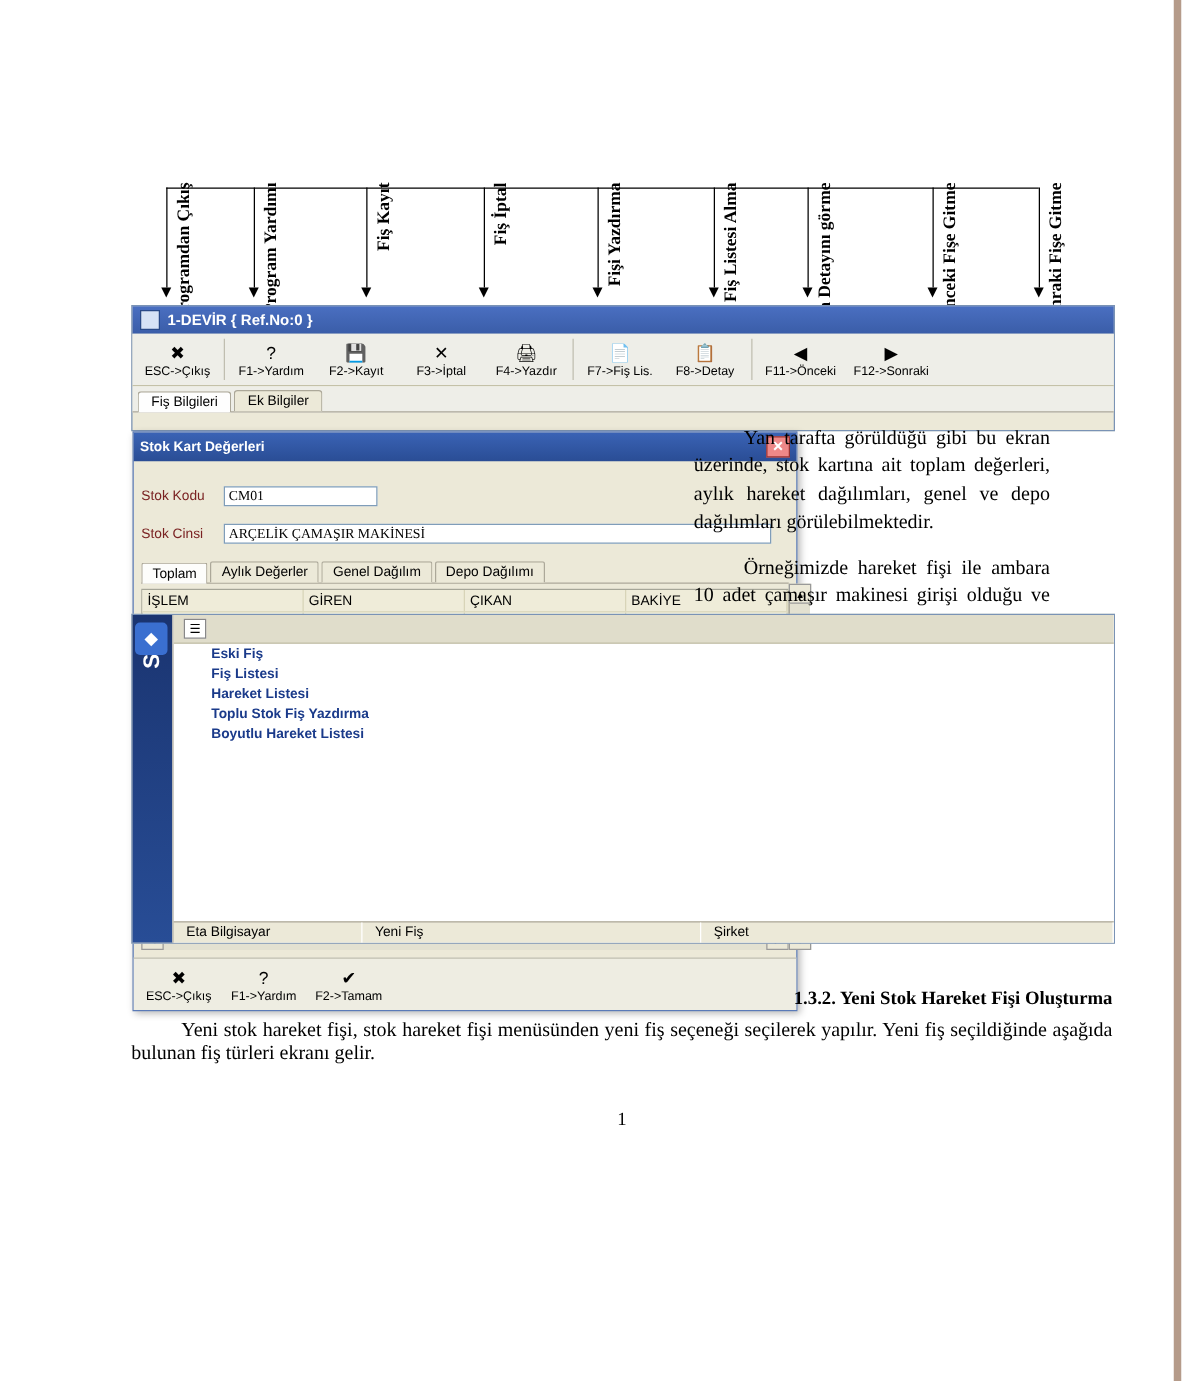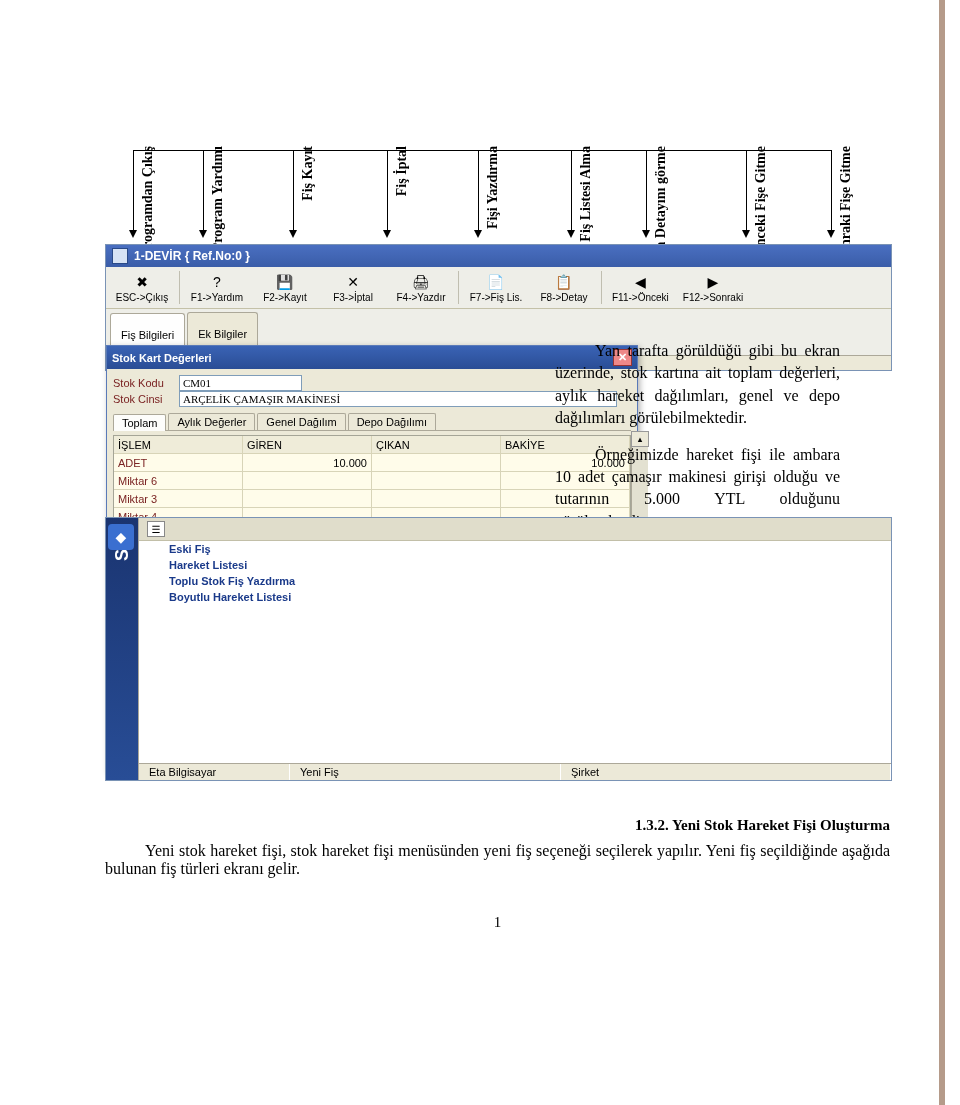--- a/index.html
+++ b/index.html
@@ -109,21 +109,21 @@
   .tabs {
     background: #eeeee8;
     padding: 3px 4px 0 4px;
     display: flex;
     gap: 2px;
     border-bottom: 1px solid #aca899;
   }
   .tab {
     font-family: Tahoma, sans-serif;
     font-size: 11px;
-    padding: 15px 10px;
+    padding: 2px 10px;
     border: 1px solid #aca899;
     border-bottom: none;
     border-radius: 3px 3px 0 0;
     background: #ece9d8;
     cursor: pointer;
   }
   .tab.active {
     background: #fefefe;
     position: relative;
     top: 1px;
@@ -158,21 +158,21 @@
     font-size: 11px;
     display: flex; align-items: center; justify-content: center;
     cursor: pointer;
   }
   .dlg-body {
     padding: 6px;
     font-family: Tahoma, sans-serif;
     font-size: 11px;
   }
   .fld-row {
-    display: flex; align-items: center; margin: 0 0; gap: 6px;
+    display: flex; align-items: center; margin: 14px 0; gap: 6px;
   }
   .fld-row label { width: 60px; color: #7a2222; }
   .fld-row input {
     border: 1px solid #7f9db9; font-family: Tahoma; font-size: 11px;
     padding: 1px 3px; background: #fff;
   }
   .dlg-tabs {
     display: flex; gap: 2px; margin-top: 6px;
     border-bottom: 1px solid #aca899;
   }
@@ -586,20 +586,21 @@
     <span style="color:#fff;">SQL</span>
   </div>
   <span class="eta-logo">◆</span>
   <div class="menu-panel">
     <div class="menu-body">
       <div class="menu-head">
         <span class="ico">☰</span>
       </div>
       <div>
             <div class="menu-item">Eski Fiş</div>
+            <div class="menu-item">Fiş Listesi</div>
             <div class="menu-item">Hareket Listesi</div>
             <div class="menu-item">Toplu Stok Fiş Yazdırma</div>
             <div class="menu-item">Boyutlu Hareket Listesi</div>
           </div>
     </div>
     <div class="statusbar">
       <div class="status-cell">Eta Bilgisayar</div>
       <div class="status-cell">Yeni Fiş</div>
       <div class="status-cell">Şirket</div>
     </div>

